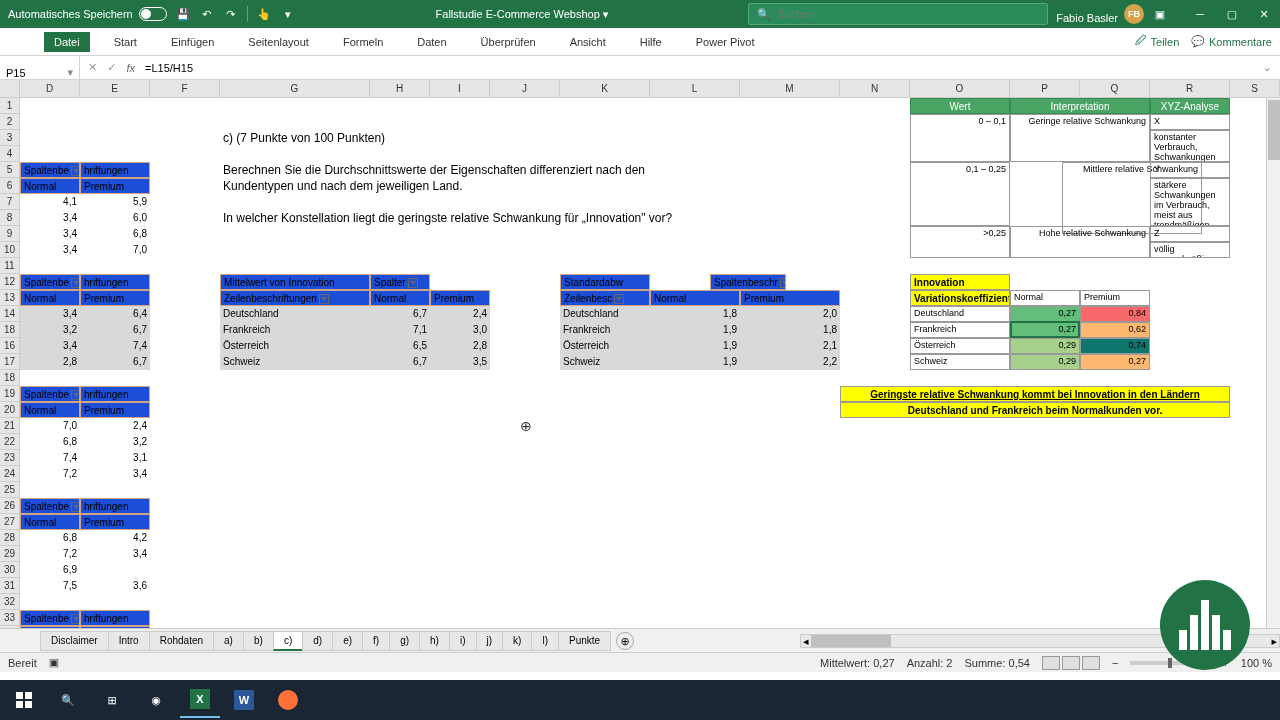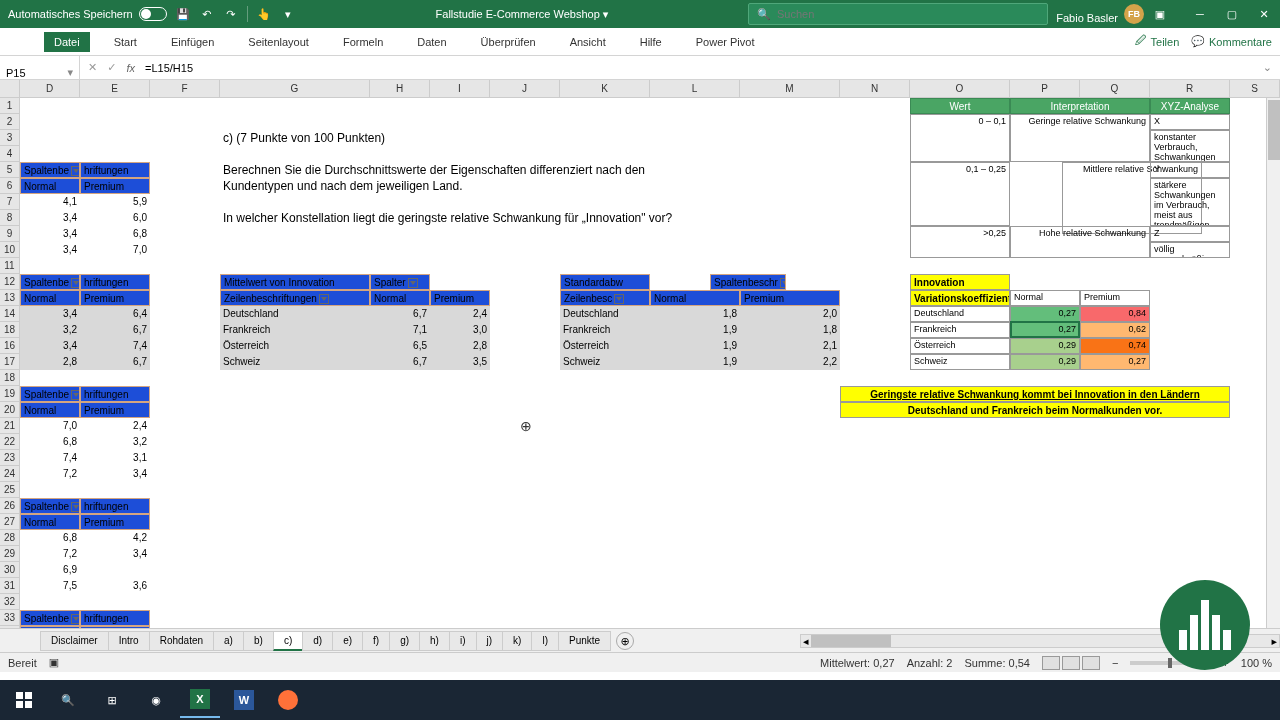--- a/index.html
+++ b/index.html
@@ -38,21 +38,21 @@
 .r{text-align:right;}
 .hdr-pivot{background:#1d4ed8;border:1px solid #d4a580;}
 .filter{display:inline-block;width:10px;height:10px;border:1px solid #666;margin-left:2px;vertical-align:middle;position:relative;}
 .filter::after{content:"";position:absolute;top:2px;left:1px;border-left:3px solid transparent;border-right:3px solid transparent;border-top:4px solid #666;}
 .green-hdr{background:#4aa564;color:#fff;text-align:center;border:1px solid #3a8a54;}
 .legend-cell{border:1px solid #999;vertical-align:top;font-size:9px;padding:1px 3px;line-height:11px;}
 .yellow-box{background:#ffff00;border:1px solid #999;}
 .grad-g1{background:#63be7b;}
 .grad-g2{background:#a8d08d;}
 .grad-o1{background:#f8696b;}
-.grad-o2{background:#f97316;}
+.grad-o2{background:#0f766e;}
 .grad-o3{background:#ffb870;}
 .highlight-row{background:#d9d9d9;}
 .answer-box{background:#ffff00;border:1px solid #999;text-align:center;font-weight:bold;}
 .selected-cell{border:2px solid #217346;}
 .sheet-tabs{height:24px;background:#f0f0f0;border-top:1px solid #ccc;display:flex;align-items:center;padding-left:40px;gap:0;}
 .sheet-tab{padding:3px 10px;border:1px solid #ccc;background:#e8e8e8;cursor:pointer;font-size:10px;margin-right:-1px;}
 .sheet-tab.active{background:#fff;border-bottom:2px solid #217346;}
 .add-sheet{margin-left:6px;width:18px;height:18px;border:1px solid #aaa;border-radius:50%;text-align:center;line-height:16px;cursor:pointer;}
 .hscroll{margin-left:auto;width:480px;height:14px;background:#e8e8e8;border:1px solid #ccc;position:relative;}
 .hscroll-thumb{position:absolute;left:10px;width:80px;height:12px;background:#c0c0c0;}

